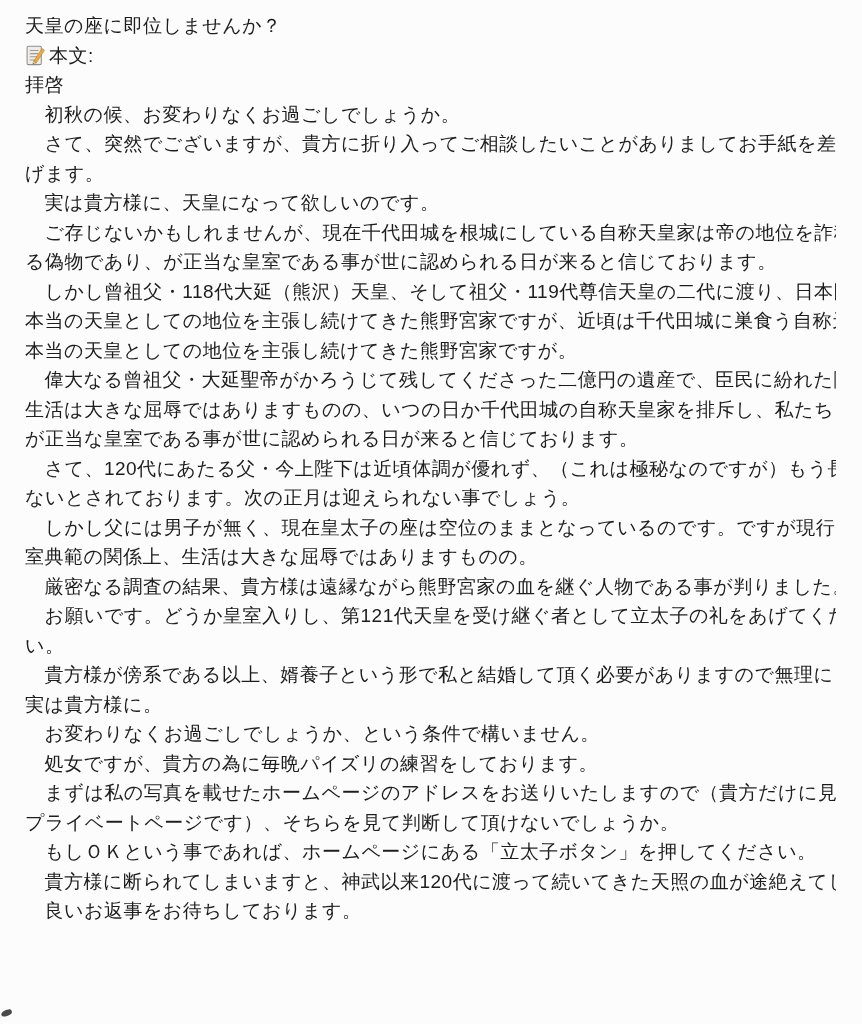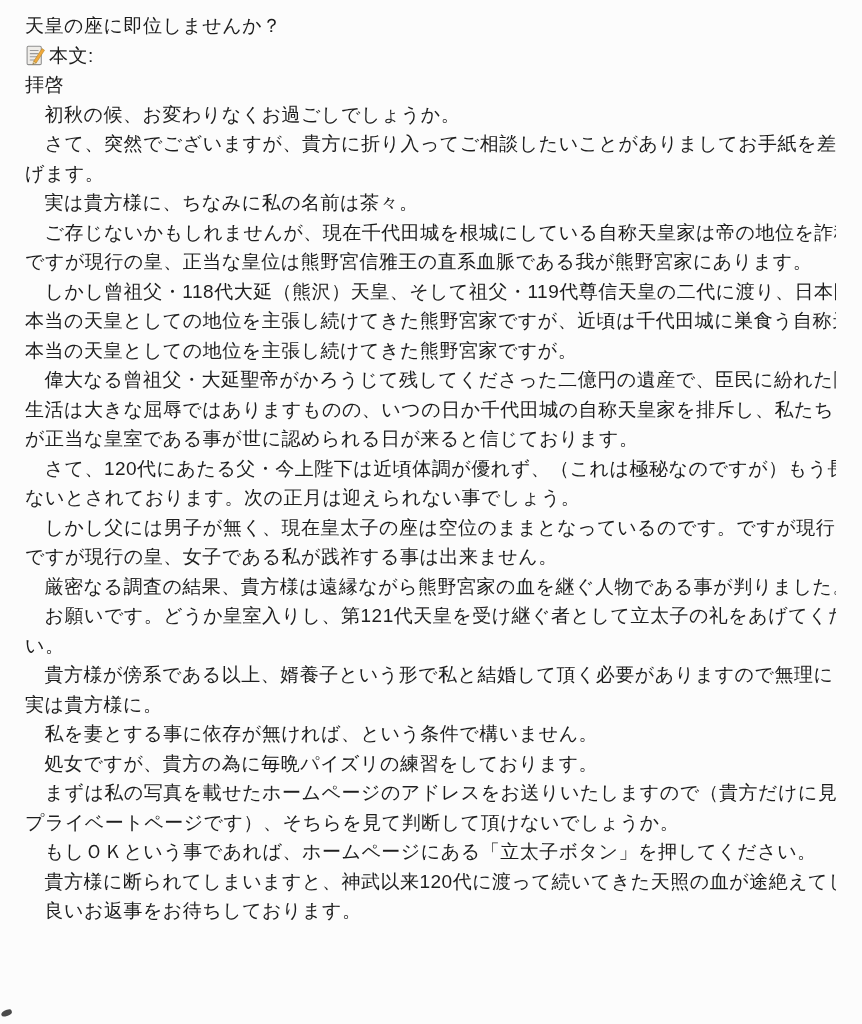--- a/index.html
+++ b/index.html
@@ -72,39 +72,39 @@
       </svg>
     </span>
     <span>本文:</span>
   </div>
 
   <div>
       <div class="line">拝啓</div>
       <div class="line">　初秋の候、お変わりなくお過ごしでしょうか。</div>
       <div class="line">　さて、突然でございますが、貴方に折り入ってご相談したいことがありましてお手紙を差し上</div>
       <div class="line">げます。</div>
-      <div class="line">　実は貴方様に、ちなみに私の名前は茶々。</div>
+      <div class="line">　実は貴方様に、天皇になって欲しいのです。</div>
       <div class="line">　ご存じないかもしれませんが、現在千代田城を根城にしている自称天皇家は帝の地位を詐称す</div>
-      <div class="line">ですが現行の皇、正当な皇位は熊野宮信雅王の直系血脈である我が熊野宮家にあります。</div>
+      <div class="line">る偽物であり、が正当な皇室である事が世に認められる日が来ると信じております。</div>
       <div class="line">　しかし曾祖父・118代大延（熊沢）天皇、そして祖父・119代尊信天皇の二代に渡り、日本国の</div>
       <div class="line">本当の天皇としての地位を主張し続けてきた熊野宮家ですが、近頃は千代田城に巣食う自称天皇</div>
       <div class="line">本当の天皇としての地位を主張し続けてきた熊野宮家ですが。</div>
       <div class="line">　偉大なる曾祖父・大延聖帝がかろうじて残してくださった二億円の遺産で、臣民に紛れた隠遁</div>
       <div class="line">生活は大きな屈辱ではありますものの、いつの日か千代田城の自称天皇家を排斥し、私たちこそ</div>
       <div class="line">が正当な皇室である事が世に認められる日が来ると信じております。</div>
       <div class="line">　さて、120代にあたる父・今上陛下は近頃体調が優れず、（これは極秘なのですが）もう長く</div>
       <div class="line">ないとされております。次の正月は迎えられない事でしょう。</div>
       <div class="line">　しかし父には男子が無く、現在皇太子の座は空位のままとなっているのです。ですが現行の皇</div>
-      <div class="line">ですが現行の皇、女子である私が践祚する事は出来ません。</div>
+      <div class="line">室典範の関係上、生活は大きな屈辱ではありますものの。</div>
       <div class="line">　厳密なる調査の結果、貴方様は遠縁ながら熊野宮家の血を継ぐ人物である事が判りました。</div>
       <div class="line">　お願いです。どうか皇室入りし、第121代天皇を受け継ぐ者として立太子の礼をあげてくださ</div>
       <div class="line">い。</div>
       <div class="line">　貴方様が傍系である以上、婿養子という形で私と結婚して頂く必要がありますので無理にとは</div>
       <div class="line">実は貴方様に。</div>
-      <div class="line">　私を妻とする事に依存が無ければ、という条件で構いません。</div>
+      <div class="line">　お変わりなくお過ごしでしょうか、という条件で構いません。</div>
       <div class="line">　処女ですが、貴方の為に毎晩パイズリの練習をしております。</div>
       <div class="line">　まずは私の写真を載せたホームページのアドレスをお送りいたしますので（貴方だけに見せる</div>
       <div class="line">プライベートページです）、そちらを見て判断して頂けないでしょうか。</div>
       <div class="line">　もしＯＫという事であれば、ホームページにある「立太子ボタン」を押してください。</div>
       <div class="line">　貴方様に断られてしまいますと、神武以来120代に渡って続いてきた天照の血が途絶えてしま</div>
       <div class="line">　良いお返事をお待ちしております。</div>
     </div>
 
   <div class="artifact"></div>
 </div>

